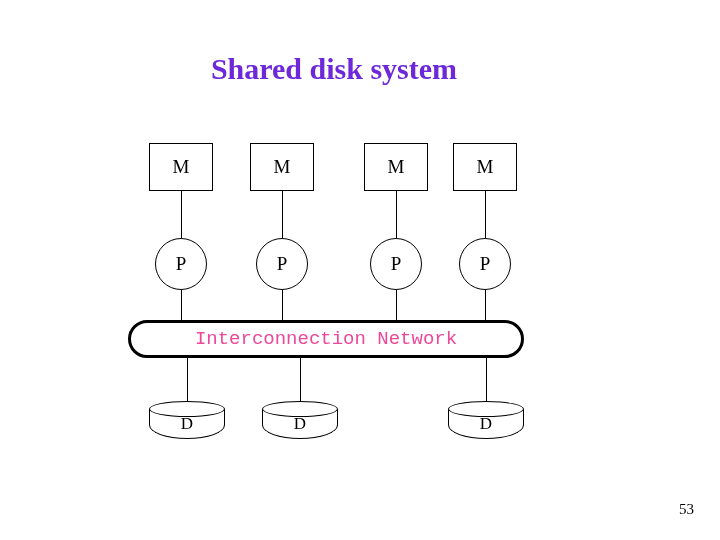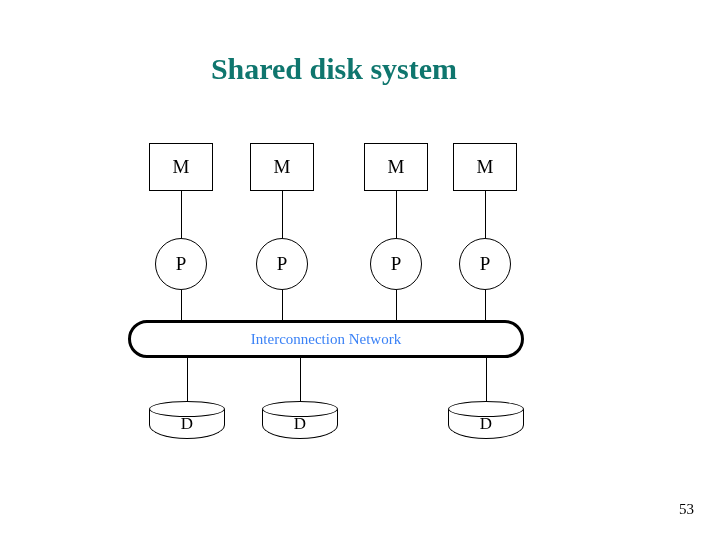--- a/index.html
+++ b/index.html
@@ -17,21 +17,21 @@
   }
   #title {
     position: absolute;
     left: 0;
     top: 52px;
     width: 668px;
     text-align: center;
     font-family: "Liberation Serif", serif;
     font-size: 30px;
     font-weight: bold;
-    color: #0f766e;
+    color: #6d28d9;
     letter-spacing: 0px;
   }
 
   
   .mem-box {
     position: absolute;
     width: 64px;
     height: 48px;
     border: 1px solid #000000;
     background: #ffffff;
@@ -96,23 +96,23 @@
   }
   #network-label {
     position: absolute;
     left: 0;
     top: 0;
     width: 100%;
     height: 100%;
     display: flex;
     align-items: center;
     justify-content: center;
-    font-family: Liberation Serif, serif;
-    font-size: 15px;
-    color: #3b82f6;
+    font-family: Liberation Mono, monospace;
+    font-size: 19px;
+    color: #ec4899;
   }
 
   
   .disk {
     position: absolute;
     width: 76px;
     height: 46px;
   }
   .disk .cyl-body {
     position: absolute;

